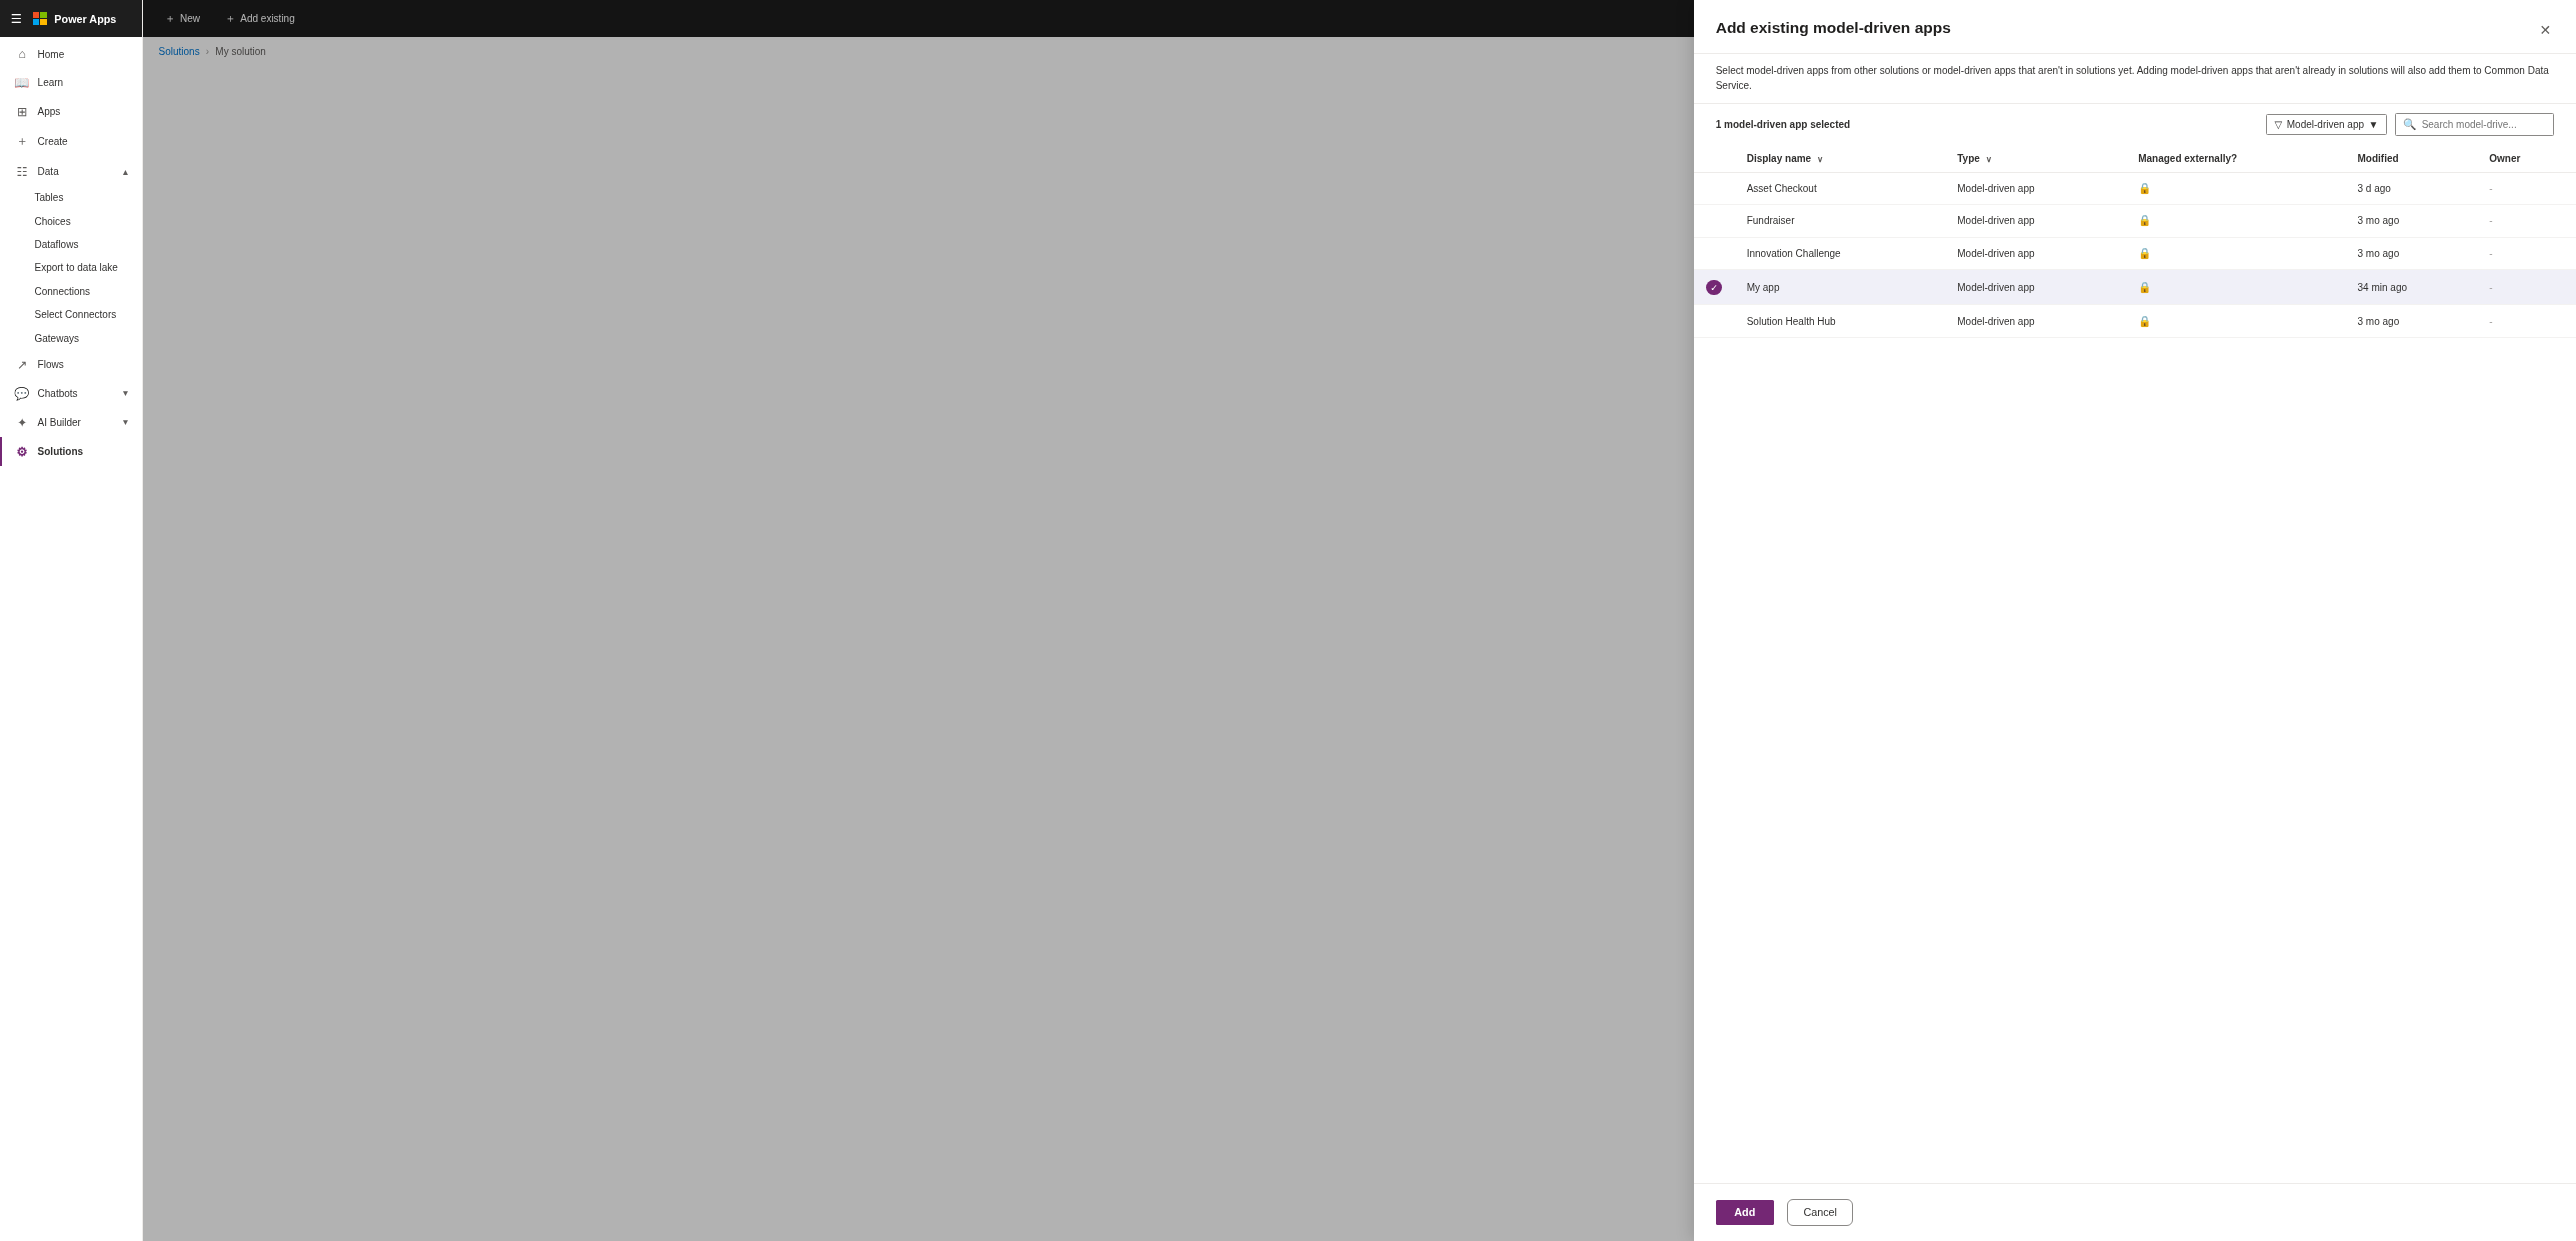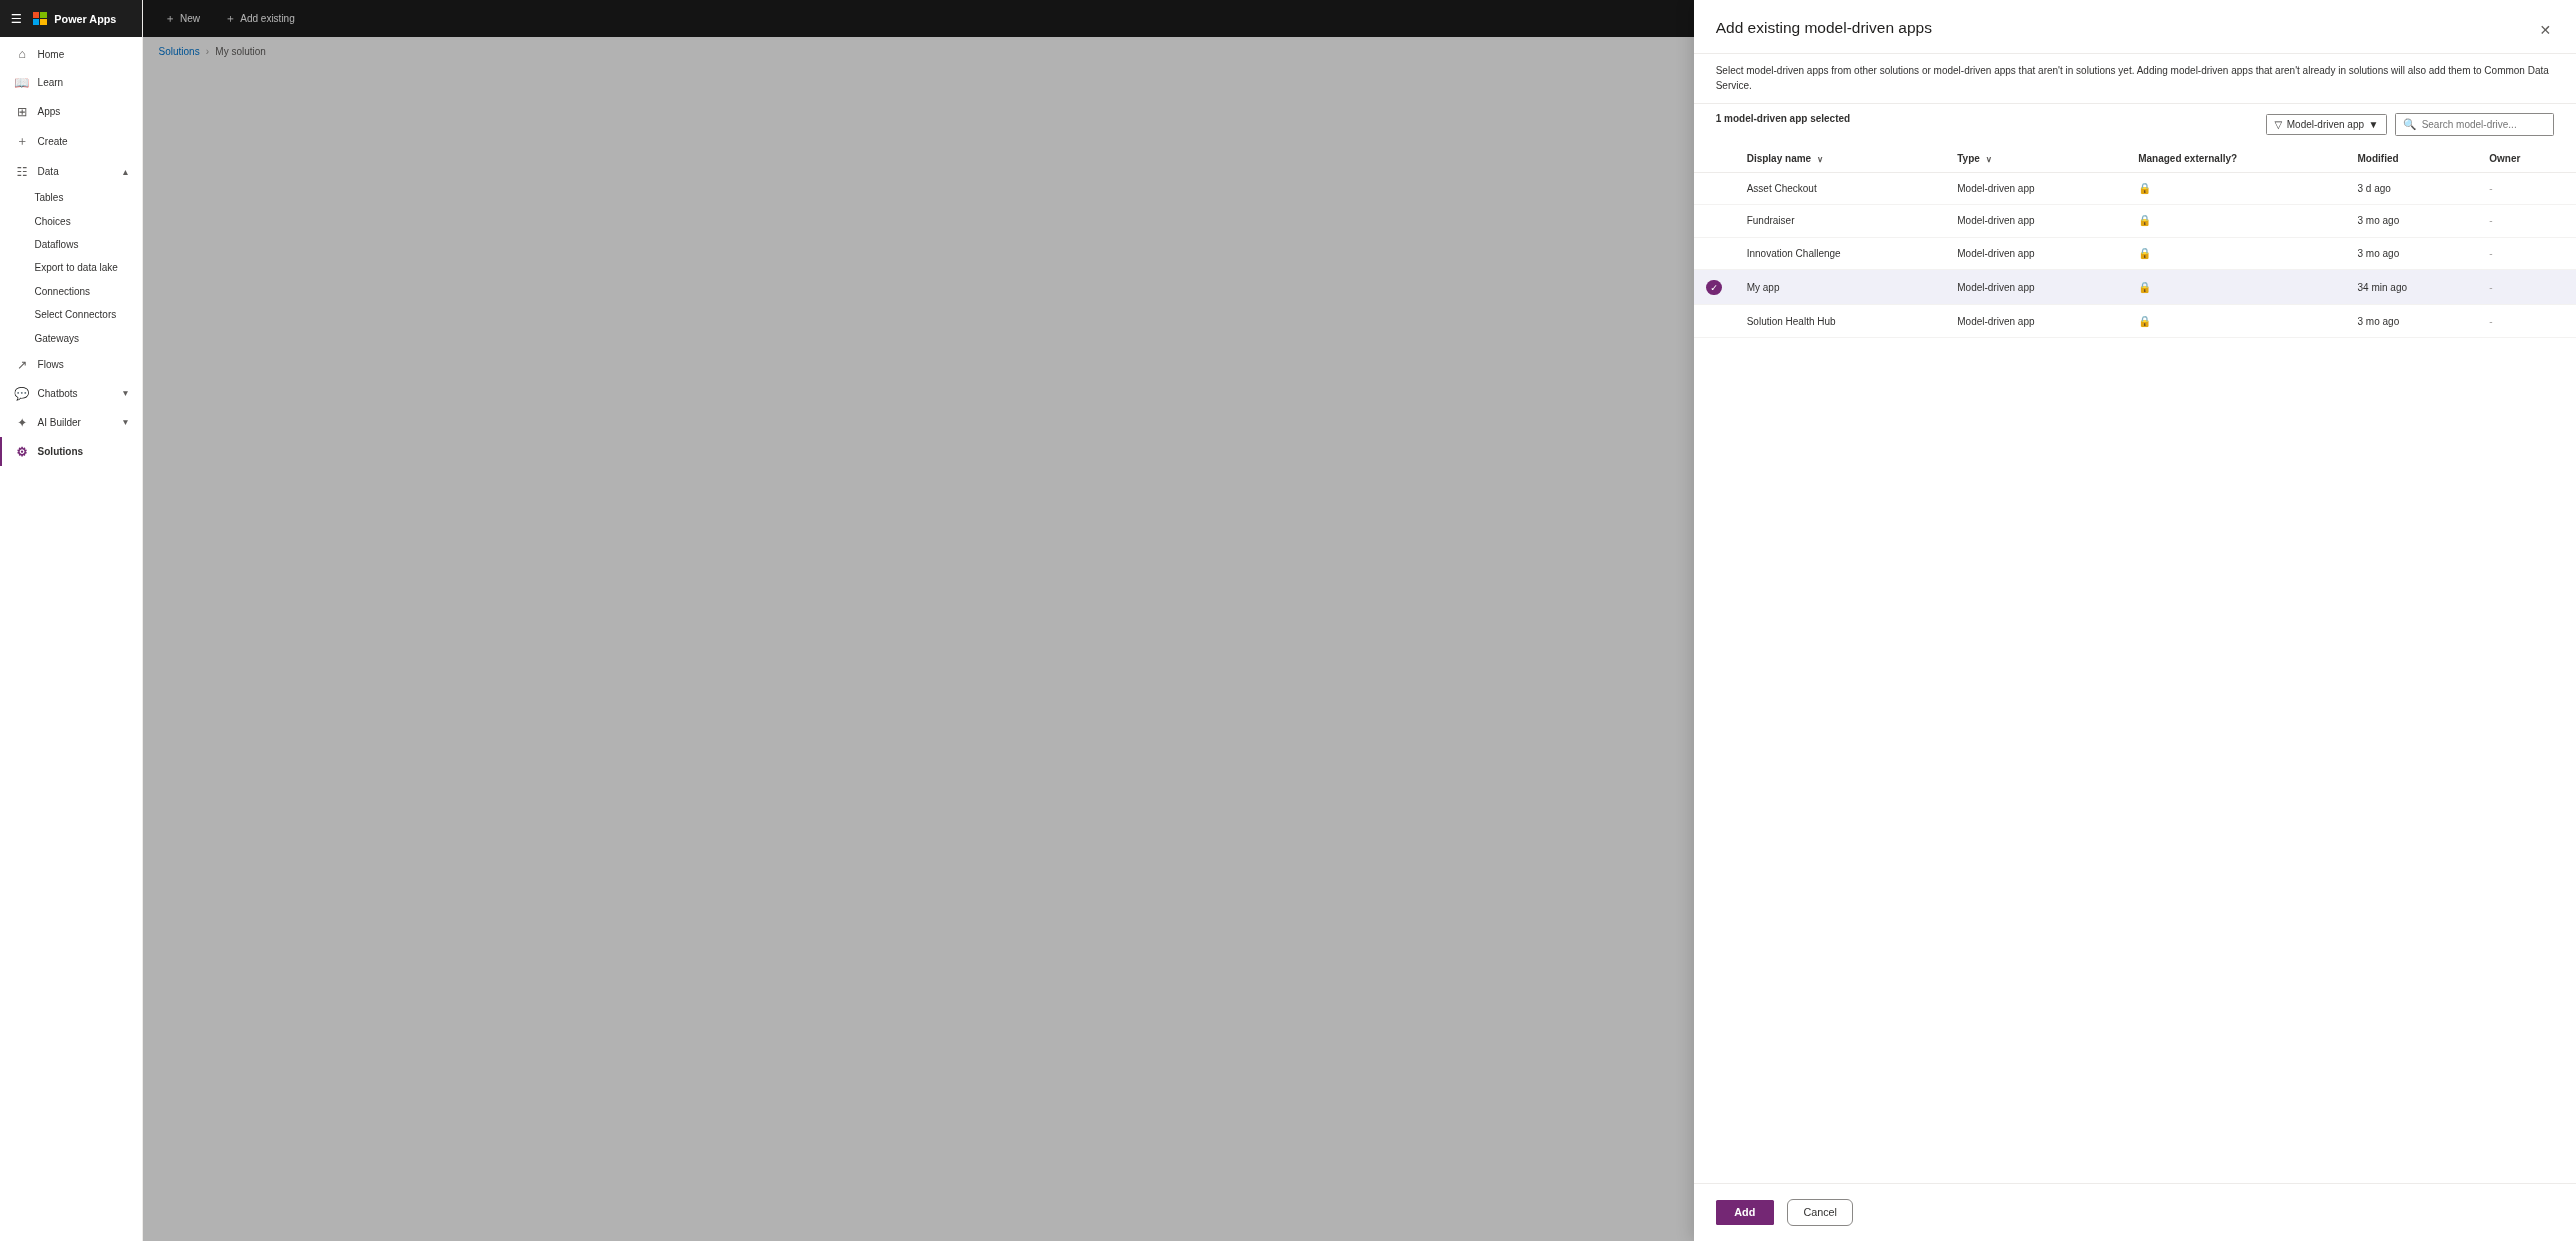--- a/index.html
+++ b/index.html
@@ -124,36 +124,37 @@
       box-shadow: -3.1px 0 15.5px rgba(0,0,0,0.15);
     }
 
     .dialog-header {
       display: flex;
       align-items: flex-start;
       justify-content: space-between;
       padding: 18.6px 21.7px 12.4px;
       border-bottom: 0.8px solid #edebe9;
     }
-    .dialog-title { font-size: 15.5px; font-weight: 400; color: #201f1e; }
+    .dialog-title { font-size: 15.5px; font-weight: 700; color: #201f1e; }
     .dialog-close {
       background: none; border: none; cursor: pointer;
       font-size: 14px; color: #605e5c; padding: 3.1px;
     }
 
     .dialog-description {
       padding: 9.3px 21.7px;
       font-size: 10px;
       color: #323130;
       line-height: 1.5;
       border-bottom: 0.8px solid #edebe9;
     }
 
     .dialog-toolbar {
       display: flex;
+      align-items: center;
       justify-content: space-between;
       padding: 9.3px 21.7px;
     }
     .selected-count { font-size: 10px; color: #323130; font-weight: 600; }
 
     .filter-search {
       display: flex; align-items: center; gap: 7.7px;
     }
     .filter-btn {
       display: flex; align-items: center; gap: 4.6px;

